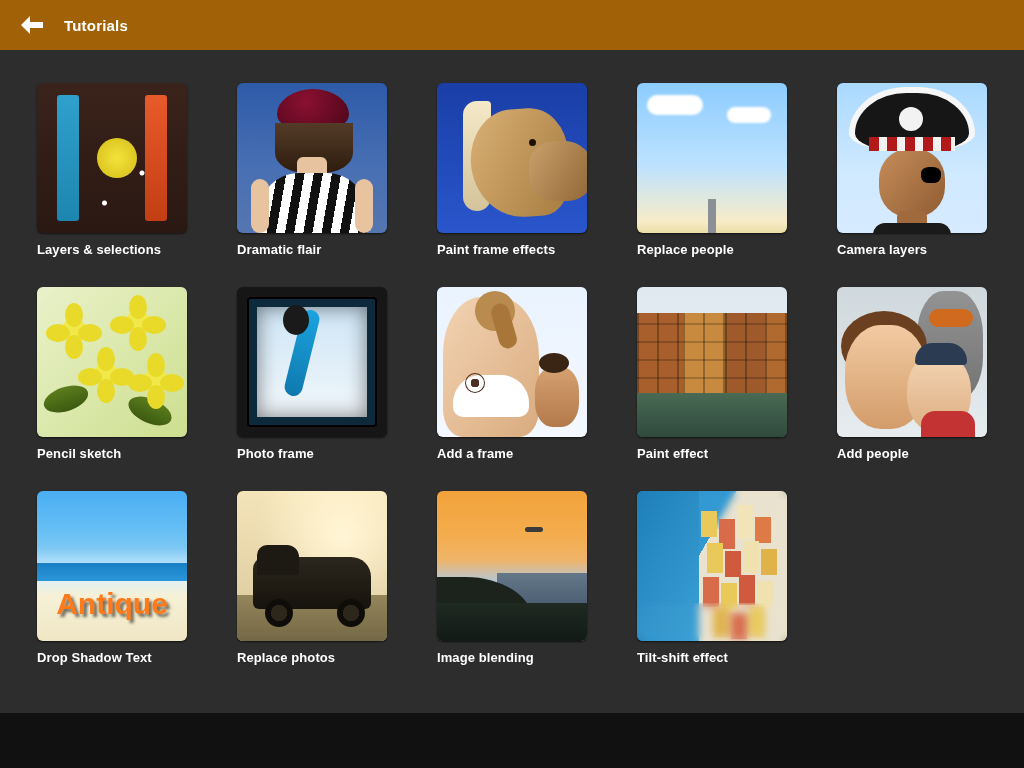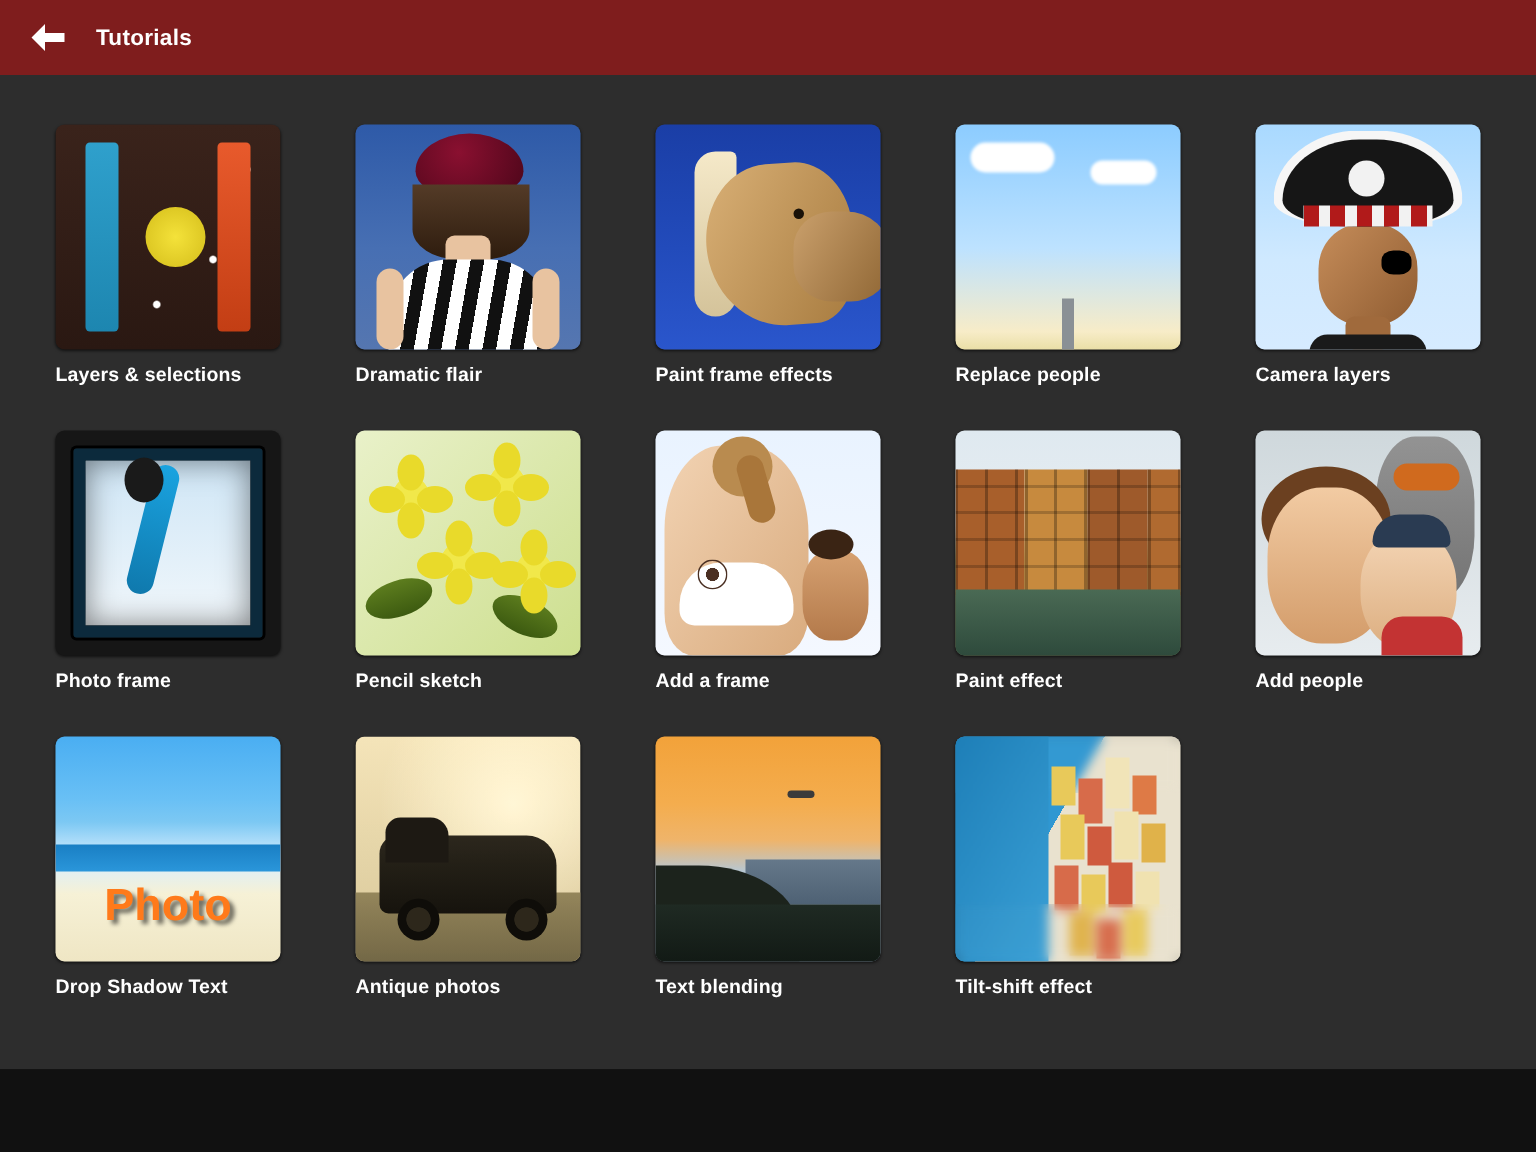--- a/index.html
+++ b/index.html
@@ -6,21 +6,21 @@
   html, body {
     width: 1024px;
     height: 768px;
     background: #000;
     font-family: "Helvetica Neue", Helvetica, Arial, sans-serif;
     overflow: hidden;
     color: #fff;
   }
   .topbar {
     height: 50px;
-    background: #7f1d1d;
+    background: #a16207;
     display: flex;
     align-items: center;
     padding: 0 18px;
   }
   .back-arrow {
     width: 28px;
     height: 22px;
     display: flex;
     align-items: center;
     justify-content: center;
@@ -347,29 +347,20 @@
       <div class="thumb t4">
         <div class="face"></div>
           <div class="patch"></div>
           <div class="neck"></div>
           <div class="shirt"></div>
         <div class="hat"></div>
           <div class="skull"></div>
           <div class="band"></div>
       </div>
       <div class="tile-label">Camera layers</div>
-    </div>
-
-    <div class="tile">
-      <div class="thumb t6">
-        <div class="frame"></div>
-          <div class="board"></div>
-          <div class="rider"></div>
-      </div>
-      <div class="tile-label">Photo frame</div>
     </div>
 
     <div class="tile">
       <div class="thumb t5">
         <div class="leaf" style="left:6px;top:100px;transform:rotate(-18deg);"></div>
         <div class="leaf" style="left:90px;top:112px;transform:rotate(24deg);"></div>
         <div class="flower" style="left:14px;top:20px;">
             <div class="petal" style="left:14px;top:-4px;"></div>
             <div class="petal" style="left:-2px;top:14px;transform:rotate(90deg);"></div>
             <div class="petal" style="left:30px;top:14px;transform:rotate(90deg);"></div>
@@ -391,20 +382,29 @@
             <div class="petal" style="left:14px;top:-4px;"></div>
             <div class="petal" style="left:-2px;top:14px;transform:rotate(90deg);"></div>
             <div class="petal" style="left:30px;top:14px;transform:rotate(90deg);"></div>
             <div class="petal" style="left:14px;top:28px;"></div>
           </div>
       </div>
       <div class="tile-label">Pencil sketch</div>
     </div>
 
     <div class="tile">
+      <div class="thumb t6">
+        <div class="frame"></div>
+          <div class="board"></div>
+          <div class="rider"></div>
+      </div>
+      <div class="tile-label">Photo frame</div>
+    </div>
+
+    <div class="tile">
       <div class="thumb t7">
         <div class="woman"></div>
           <div class="top"></div>
           <div class="tat"></div>
           <div class="hair"></div>
           <div class="pony"></div>
         <div class="man"></div>
           <div class="mhair"></div>
       </div>
       <div class="tile-label">Add a frame</div>
@@ -430,45 +430,45 @@
         <div class="boy"></div>
           <div class="bhat"></div>
           <div class="coat"></div>
       </div>
       <div class="tile-label">Add people</div>
     </div>
 
     <div class="tile">
       <div class="thumb t10">
         <div class="sea"></div>
-        <div class="txt">Photo</div>
+        <div class="txt">Antique</div>
       </div>
       <div class="tile-label">Drop Shadow Text</div>
     </div>
 
     <div class="tile">
       <div class="thumb t11">
         <div class="ground"></div>
           <div class="truck"></div>
           <div class="cab"></div>
           <div class="wheel w1"></div>
           <div class="wheel w2"></div>
       </div>
-      <div class="tile-label">Antique photos</div>
+      <div class="tile-label">Replace photos</div>
     </div>
 
 
     <div class="tile">
       <div class="thumb t13">
         <div class="plane"></div>
           <div class="sea"></div>
           <div class="hillL"></div>
           <div class="land"></div>
       </div>
-      <div class="tile-label">Text blending</div>
+      <div class="tile-label">Image blending</div>
     </div>
 
     <div class="tile">
       <div class="thumb t14">
         <div class="sea"></div>
         <div class="bld" style="left:64px;top:20px;background:#e8c95a;"></div>
         <div class="bld" style="left:82px;top:28px;background:#d76b4a;height:30px;"></div>
         <div class="bld" style="left:100px;top:14px;background:#f1e4b8;height:34px;"></div>
         <div class="bld" style="left:118px;top:26px;background:#de7a46;"></div>
         <div class="bld" style="left:70px;top:52px;background:#e8c95a;height:30px;"></div>

